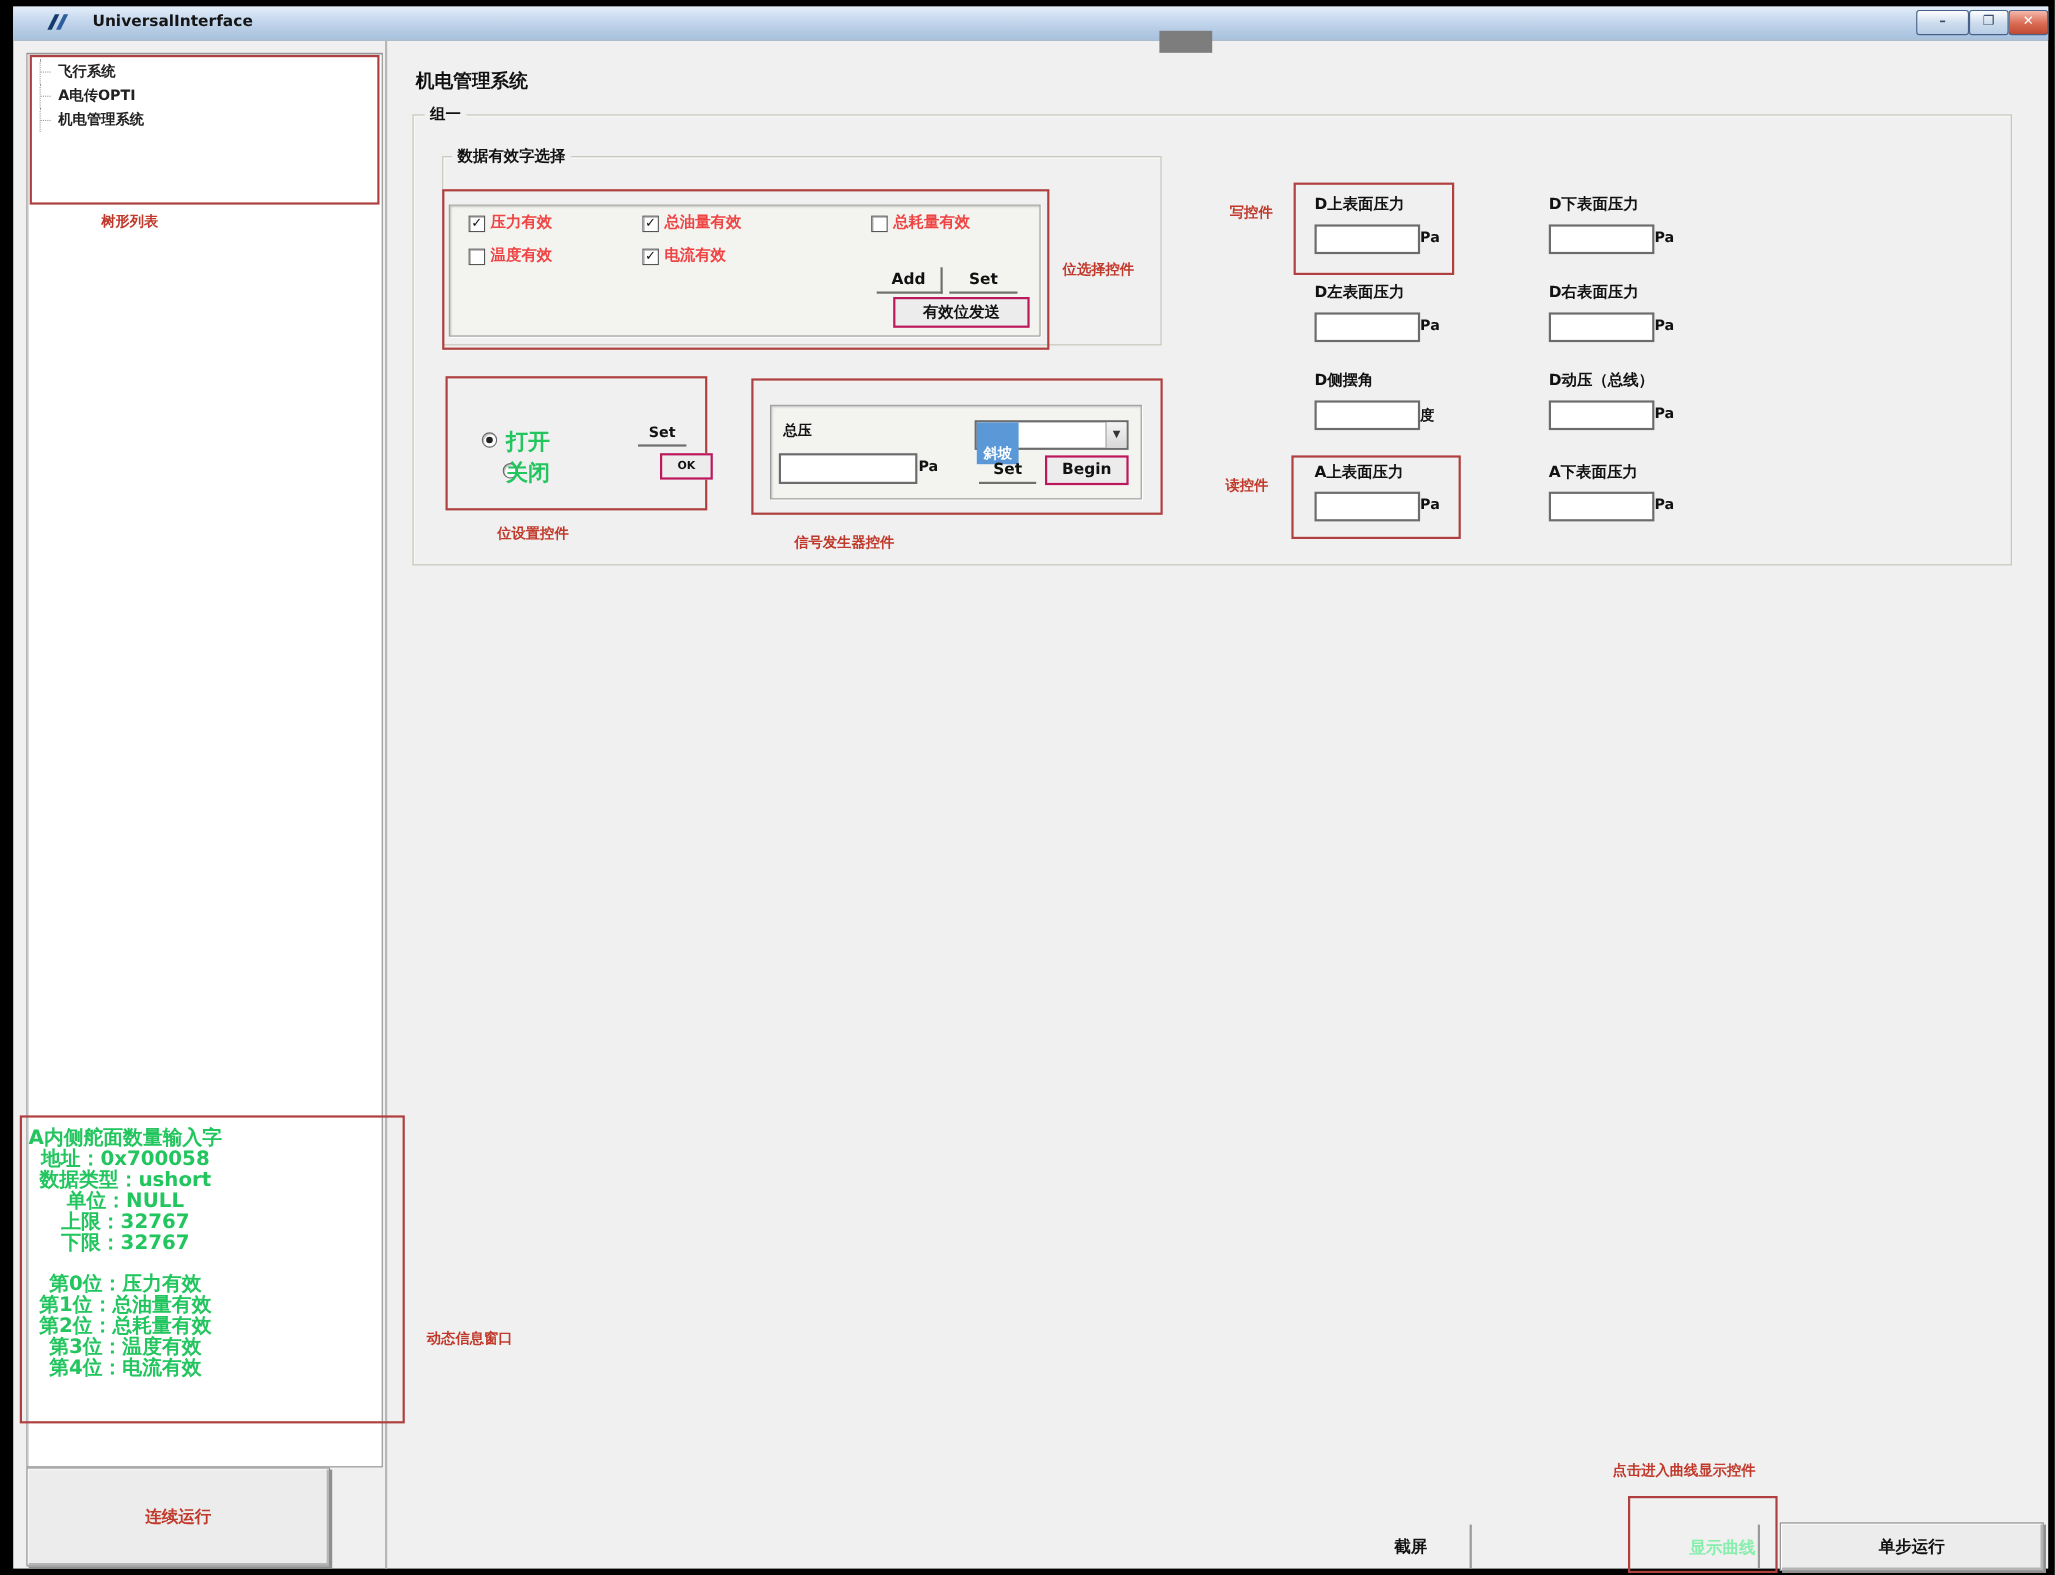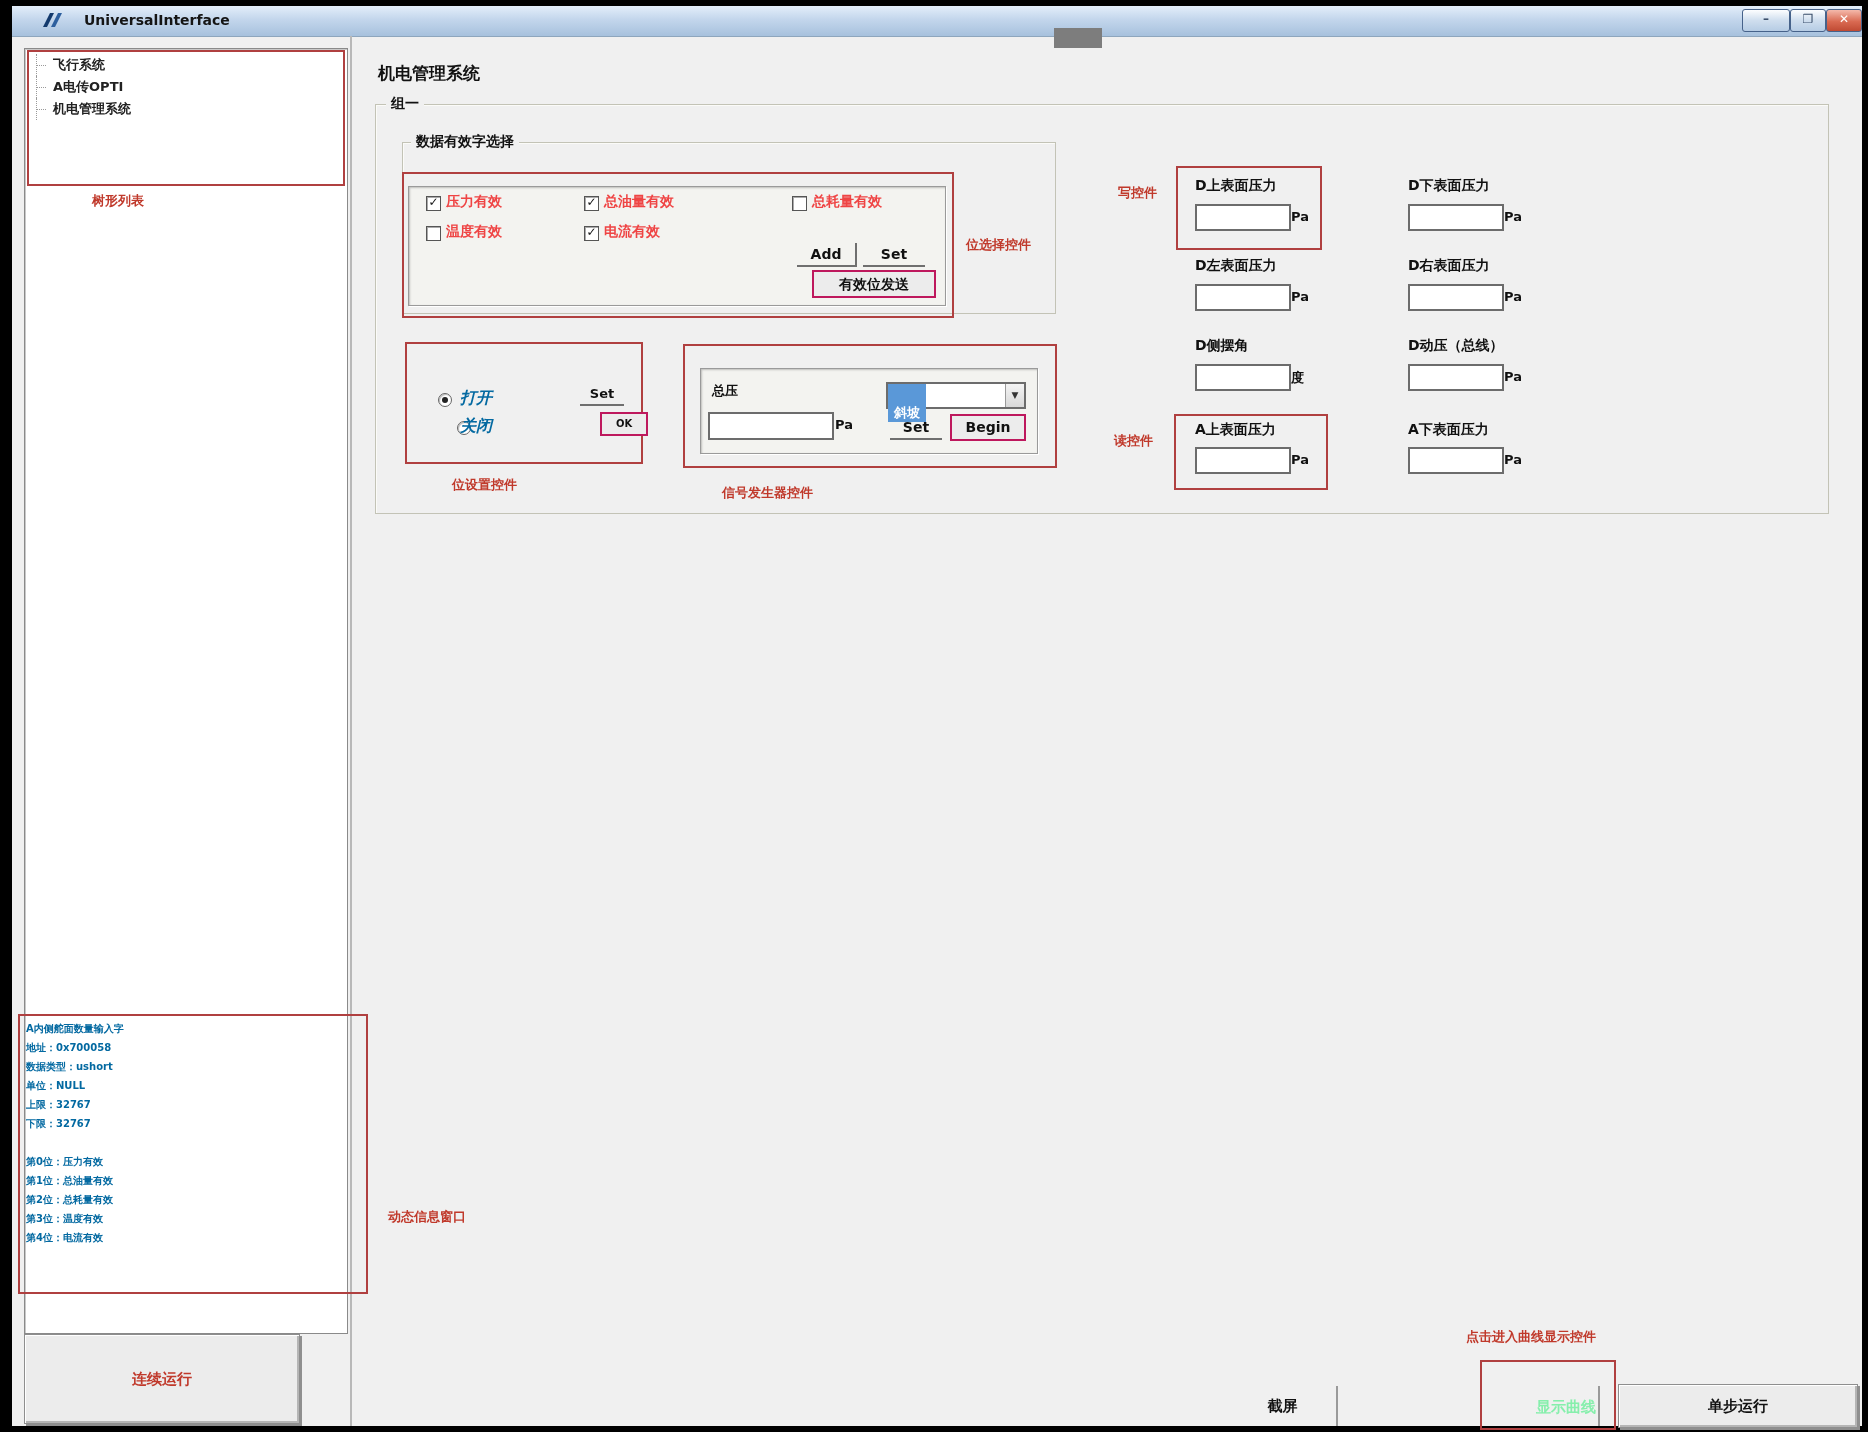--- a/index.html
+++ b/index.html
@@ -24,38 +24,38 @@
     border:1px solid #8a8a8a;box-shadow:inset 1px 1px 0 #c9c9c9;}
   .vdivider{left:350px;top:36px;width:2px;height:1390px;background:#b8b8b8;}
 
   .redbox{border:2px solid #b04040;background:transparent;}
   .redtext{color:#c0392b;font-weight:bold;font-size:13px;white-space:nowrap;}
 
   .tree-item{display:flex;align-items:center;height:22px;font-size:13px;font-weight:bold;color:#222;cursor:default;}
   .tree-elbow{display:inline-block;width:12px;height:22px;border-left:1px dotted #9a9a9a;position:relative;margin-right:4px;}
   .tree-elbow:after{content:"";position:absolute;left:0;top:11px;width:9px;border-top:1px dotted #9a9a9a;}
 
-  .info-line{height:19px;font-size:10px;font-weight:bold;color:#0369a1;white-space:nowrap;}
+  .info-line{height:19px;font-size:18px;font-weight:bold;color:#22c55e;white-space:nowrap;text-align:center;}
 
   .groupbox{border:1px solid #c3c3b6;box-shadow:inset 1px 1px 0 #fbfbf8;}
   .grouplabel{position:absolute;top:-10px;left:10px;background:#f0f0f0;padding:0 5px;
     font-size:14px;font-weight:bold;color:#111;white-space:nowrap;}
 
   .sunken-panel{border:1px solid #9a9a9a;background:#f3f3f0;
     box-shadow:inset 1px 1px 2px rgba(0,0,0,.22),1px 1px 0 #ffffff;}
 
   .cb{display:inline-block;width:13px;height:13px;background:#fff;border:1px solid #555;
     box-shadow:inset 1px 1px 0 #aaa;font-size:12px;line-height:11px;text-align:center;color:#111;cursor:pointer;}
   .cb.checked:after{content:"✓";font-weight:bold;}
   .cblabel{font-size:14px;font-weight:bold;color:#ef4444;white-space:nowrap;}
 
   .radio{display:inline-block;width:12px;height:12px;border-radius:50%;background:#fff;
     border:1px solid #666;box-shadow:inset 1px 1px 1px #bbb;position:relative;cursor:pointer;}
   .radio.sel:after{content:"";position:absolute;left:3px;top:3px;width:6px;height:6px;border-radius:50%;background:#222;}
-  .radlabel{font-size:16px;font-weight:bold;color:#0369a1;font-style:italic;}
+  .radlabel{font-size:20px;font-weight:bold;color:#22c55e;}
 
   .raised{background:#ececec;border:1px solid #8e8e8e;
     box-shadow:inset 1px 1px 0 #ffffff,inset -2px -2px 0 #b5b5b5,2px 2px 0 #8f8f8f;
     text-align:center;color:#111;font-weight:bold;cursor:pointer;}
   .boxbtn{background:#ececec;border:2px solid #be185d;text-align:center;
     font-weight:bold;color:#111;cursor:pointer;}
   .flatbtn{background:transparent;border-bottom:2px solid #6f6f6f;text-align:center;
     font-weight:bold;color:#111;cursor:pointer;}
 
   .tinput{background:#fff;border:2px solid #6c6c6c;cursor:text;}

